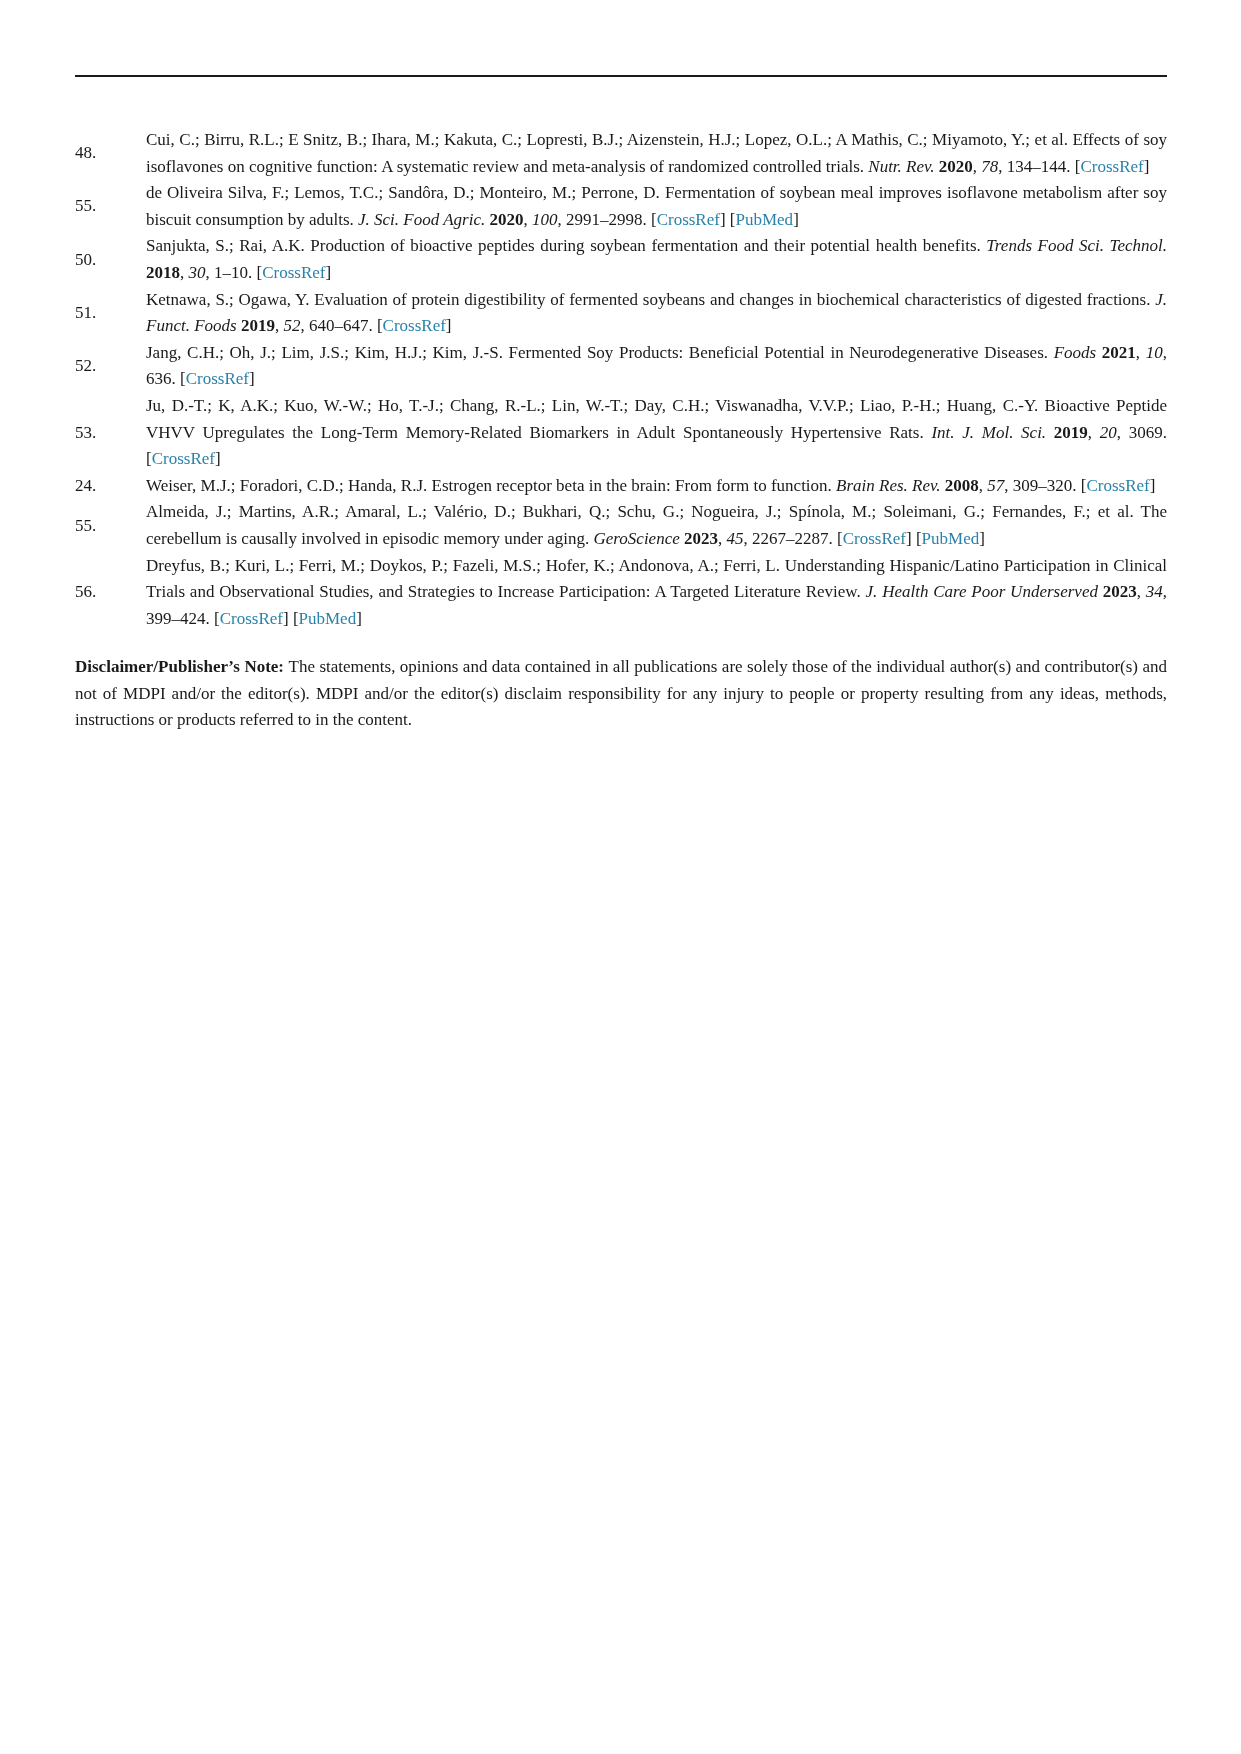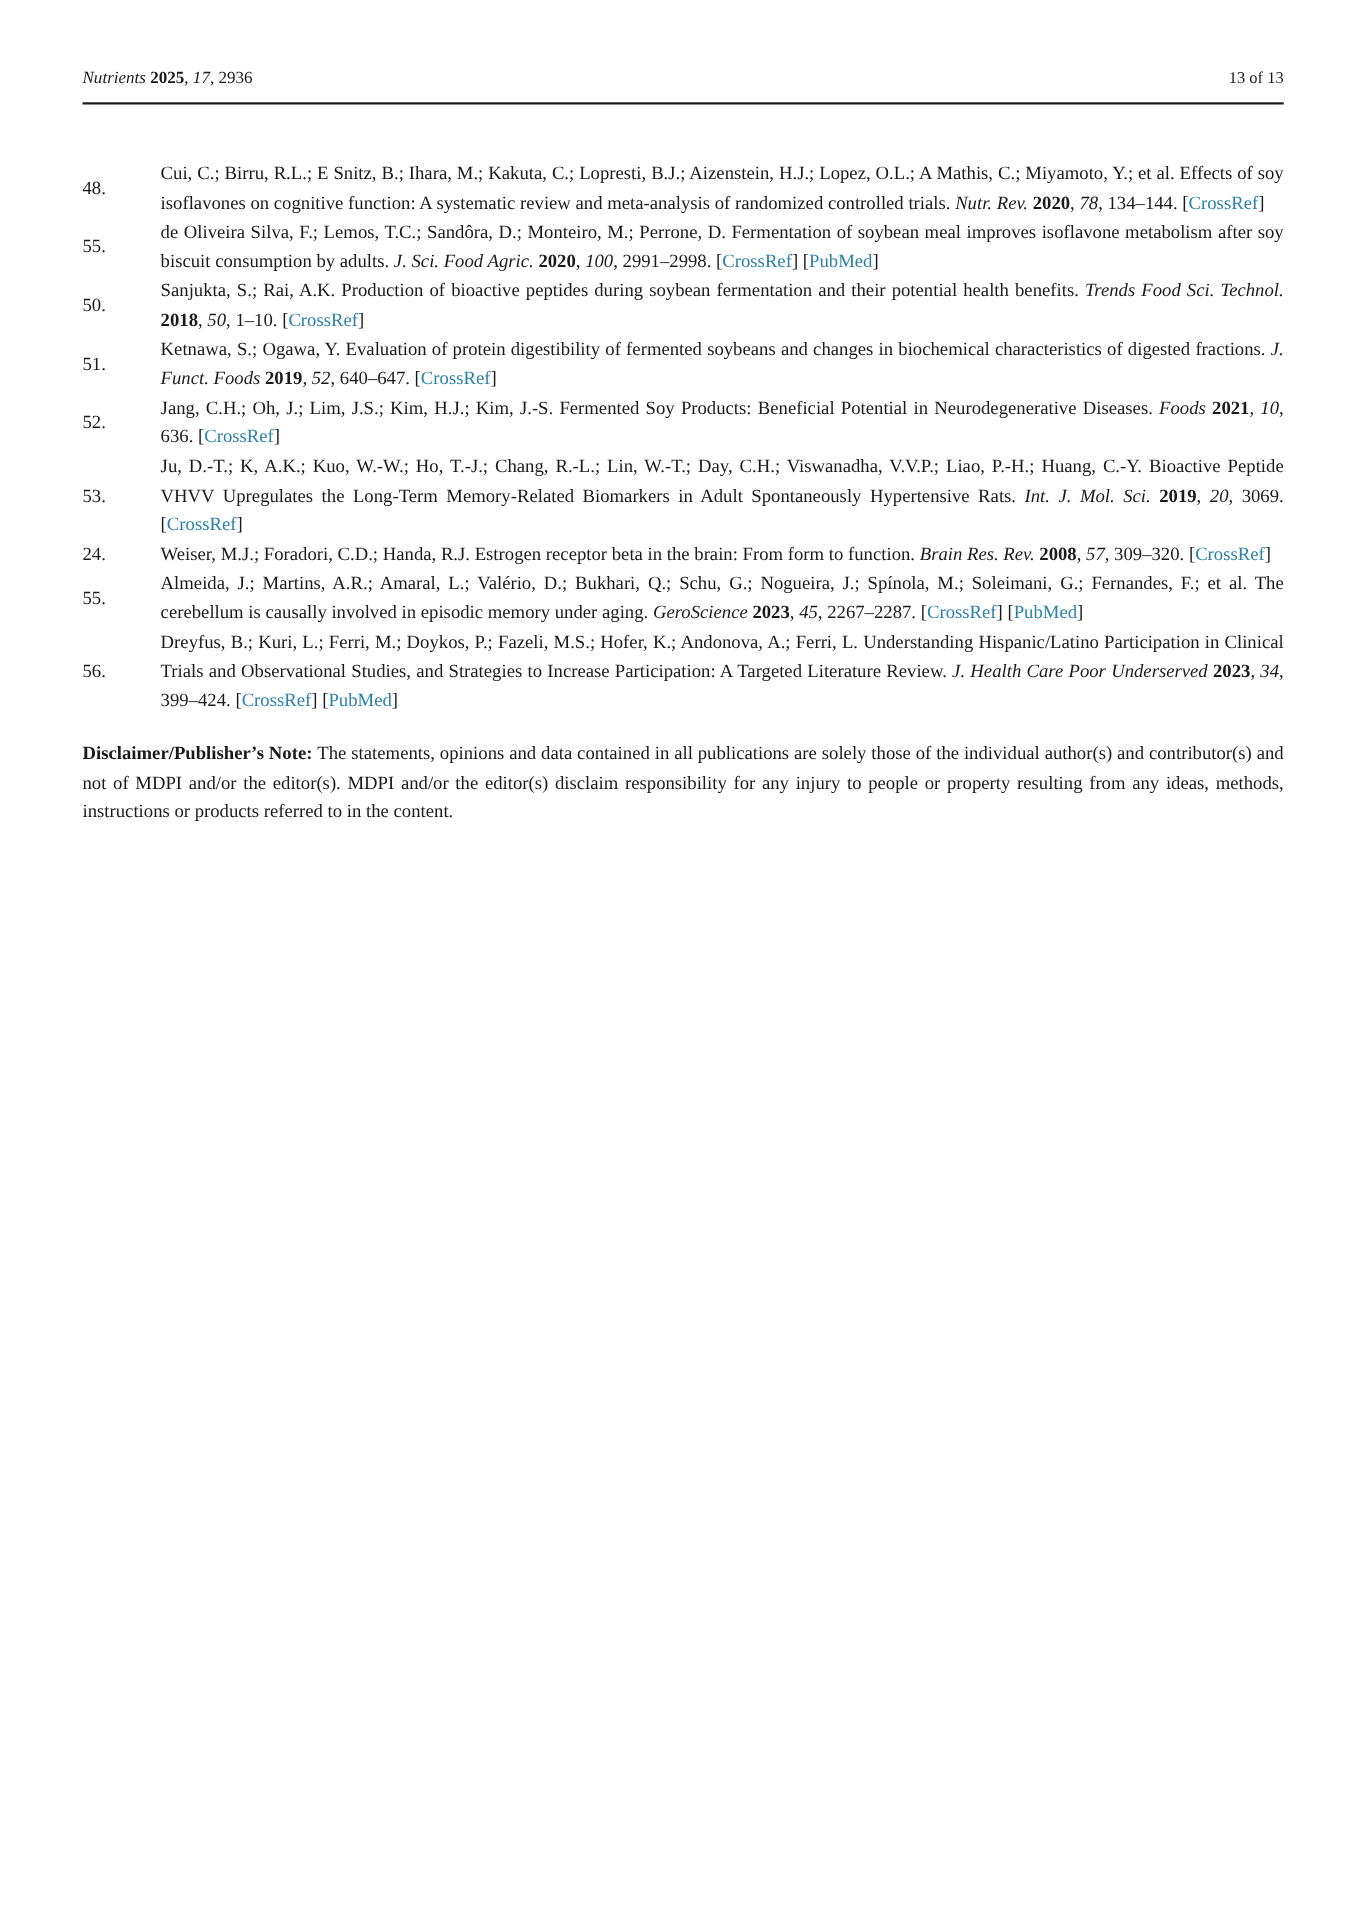--- a/index.html
+++ b/index.html
@@ -58,39 +58,35 @@
     font-size: 17px;
     line-height: 26.6px;
     text-align: justify;
   }
 </style>
 </head>
 <body>
 
 <div class="page">
 
-  <div class="header-row">
-    <span class="journal-cite"><span class="it">Nutrients </span><span class="bd">2025</span><span>, </span><span class="it">17</span><span>, 2936</span></span>
-    <span class="page-indicator">13 of 13</span>
-  </div>
 
   <div class="rule"></div>
 
   <div class="refs">
       <div class="ref">
         <span class="ref-num">48.</span>
         <p class="ref-body"><span>Cui, C.; Birru, R.L.; E Snitz, B.; Ihara, M.; Kakuta, C.; Lopresti, B.J.; Aizenstein, H.J.; Lopez, O.L.; A Mathis, C.; Miyamoto, Y.; et al. Effects of soy isoflavones on cognitive function: A systematic review and meta-analysis of randomized controlled trials. </span><span class="it">Nutr. Rev. </span><span class="bd">2020</span><span>, </span><span class="it">78</span><span>, 134–144. </span>[<a class="lnk">CrossRef</a>]</p>
       </div>
       <div class="ref">
         <span class="ref-num">55.</span>
         <p class="ref-body"><span>de Oliveira Silva, F.; Lemos, T.C.; Sandôra, D.; Monteiro, M.; Perrone, D. Fermentation of soybean meal improves isoflavone metabolism after soy biscuit consumption by adults. </span><span class="it">J. Sci. Food Agric. </span><span class="bd">2020</span><span>, </span><span class="it">100</span><span>, 2991–2998. </span>[<a class="lnk">CrossRef</a>]<span> </span>[<a class="lnk">PubMed</a>]</p>
       </div>
       <div class="ref">
         <span class="ref-num">50.</span>
-        <p class="ref-body"><span>Sanjukta, S.; Rai, A.K. Production of bioactive peptides during soybean fermentation and their potential health benefits. </span><span class="it">Trends Food Sci. Technol. </span><span class="bd">2018</span><span>, </span><span class="it">50</span><span>, 1–10. </span>[<a class="lnk">CrossRef</a>]</p>
+        <p class="ref-body"><span>Sanjukta, S.; Rai, A.K. Production of bioactive peptides during soybean fermentation and their potential health benefits. </span><span class="it">Trends Food Sci. Technol. </span><span class="bd">2018</span><span>, </span><span class="it">30</span><span>, 1–10. </span>[<a class="lnk">CrossRef</a>]</p>
       </div>
       <div class="ref">
         <span class="ref-num">51.</span>
         <p class="ref-body"><span>Ketnawa, S.; Ogawa, Y. Evaluation of protein digestibility of fermented soybeans and changes in biochemical characteristics of digested fractions. </span><span class="it">J. Funct. Foods </span><span class="bd">2019</span><span>, </span><span class="it">52</span><span>, 640–647. </span>[<a class="lnk">CrossRef</a>]</p>
       </div>
       <div class="ref">
         <span class="ref-num">52.</span>
         <p class="ref-body"><span>Jang, C.H.; Oh, J.; Lim, J.S.; Kim, H.J.; Kim, J.-S. Fermented Soy Products: Beneficial Potential in Neurodegenerative Diseases. </span><span class="it">Foods </span><span class="bd">2021</span><span>, </span><span class="it">10</span><span>, 636. </span>[<a class="lnk">CrossRef</a>]</p>
       </div>
       <div class="ref">

